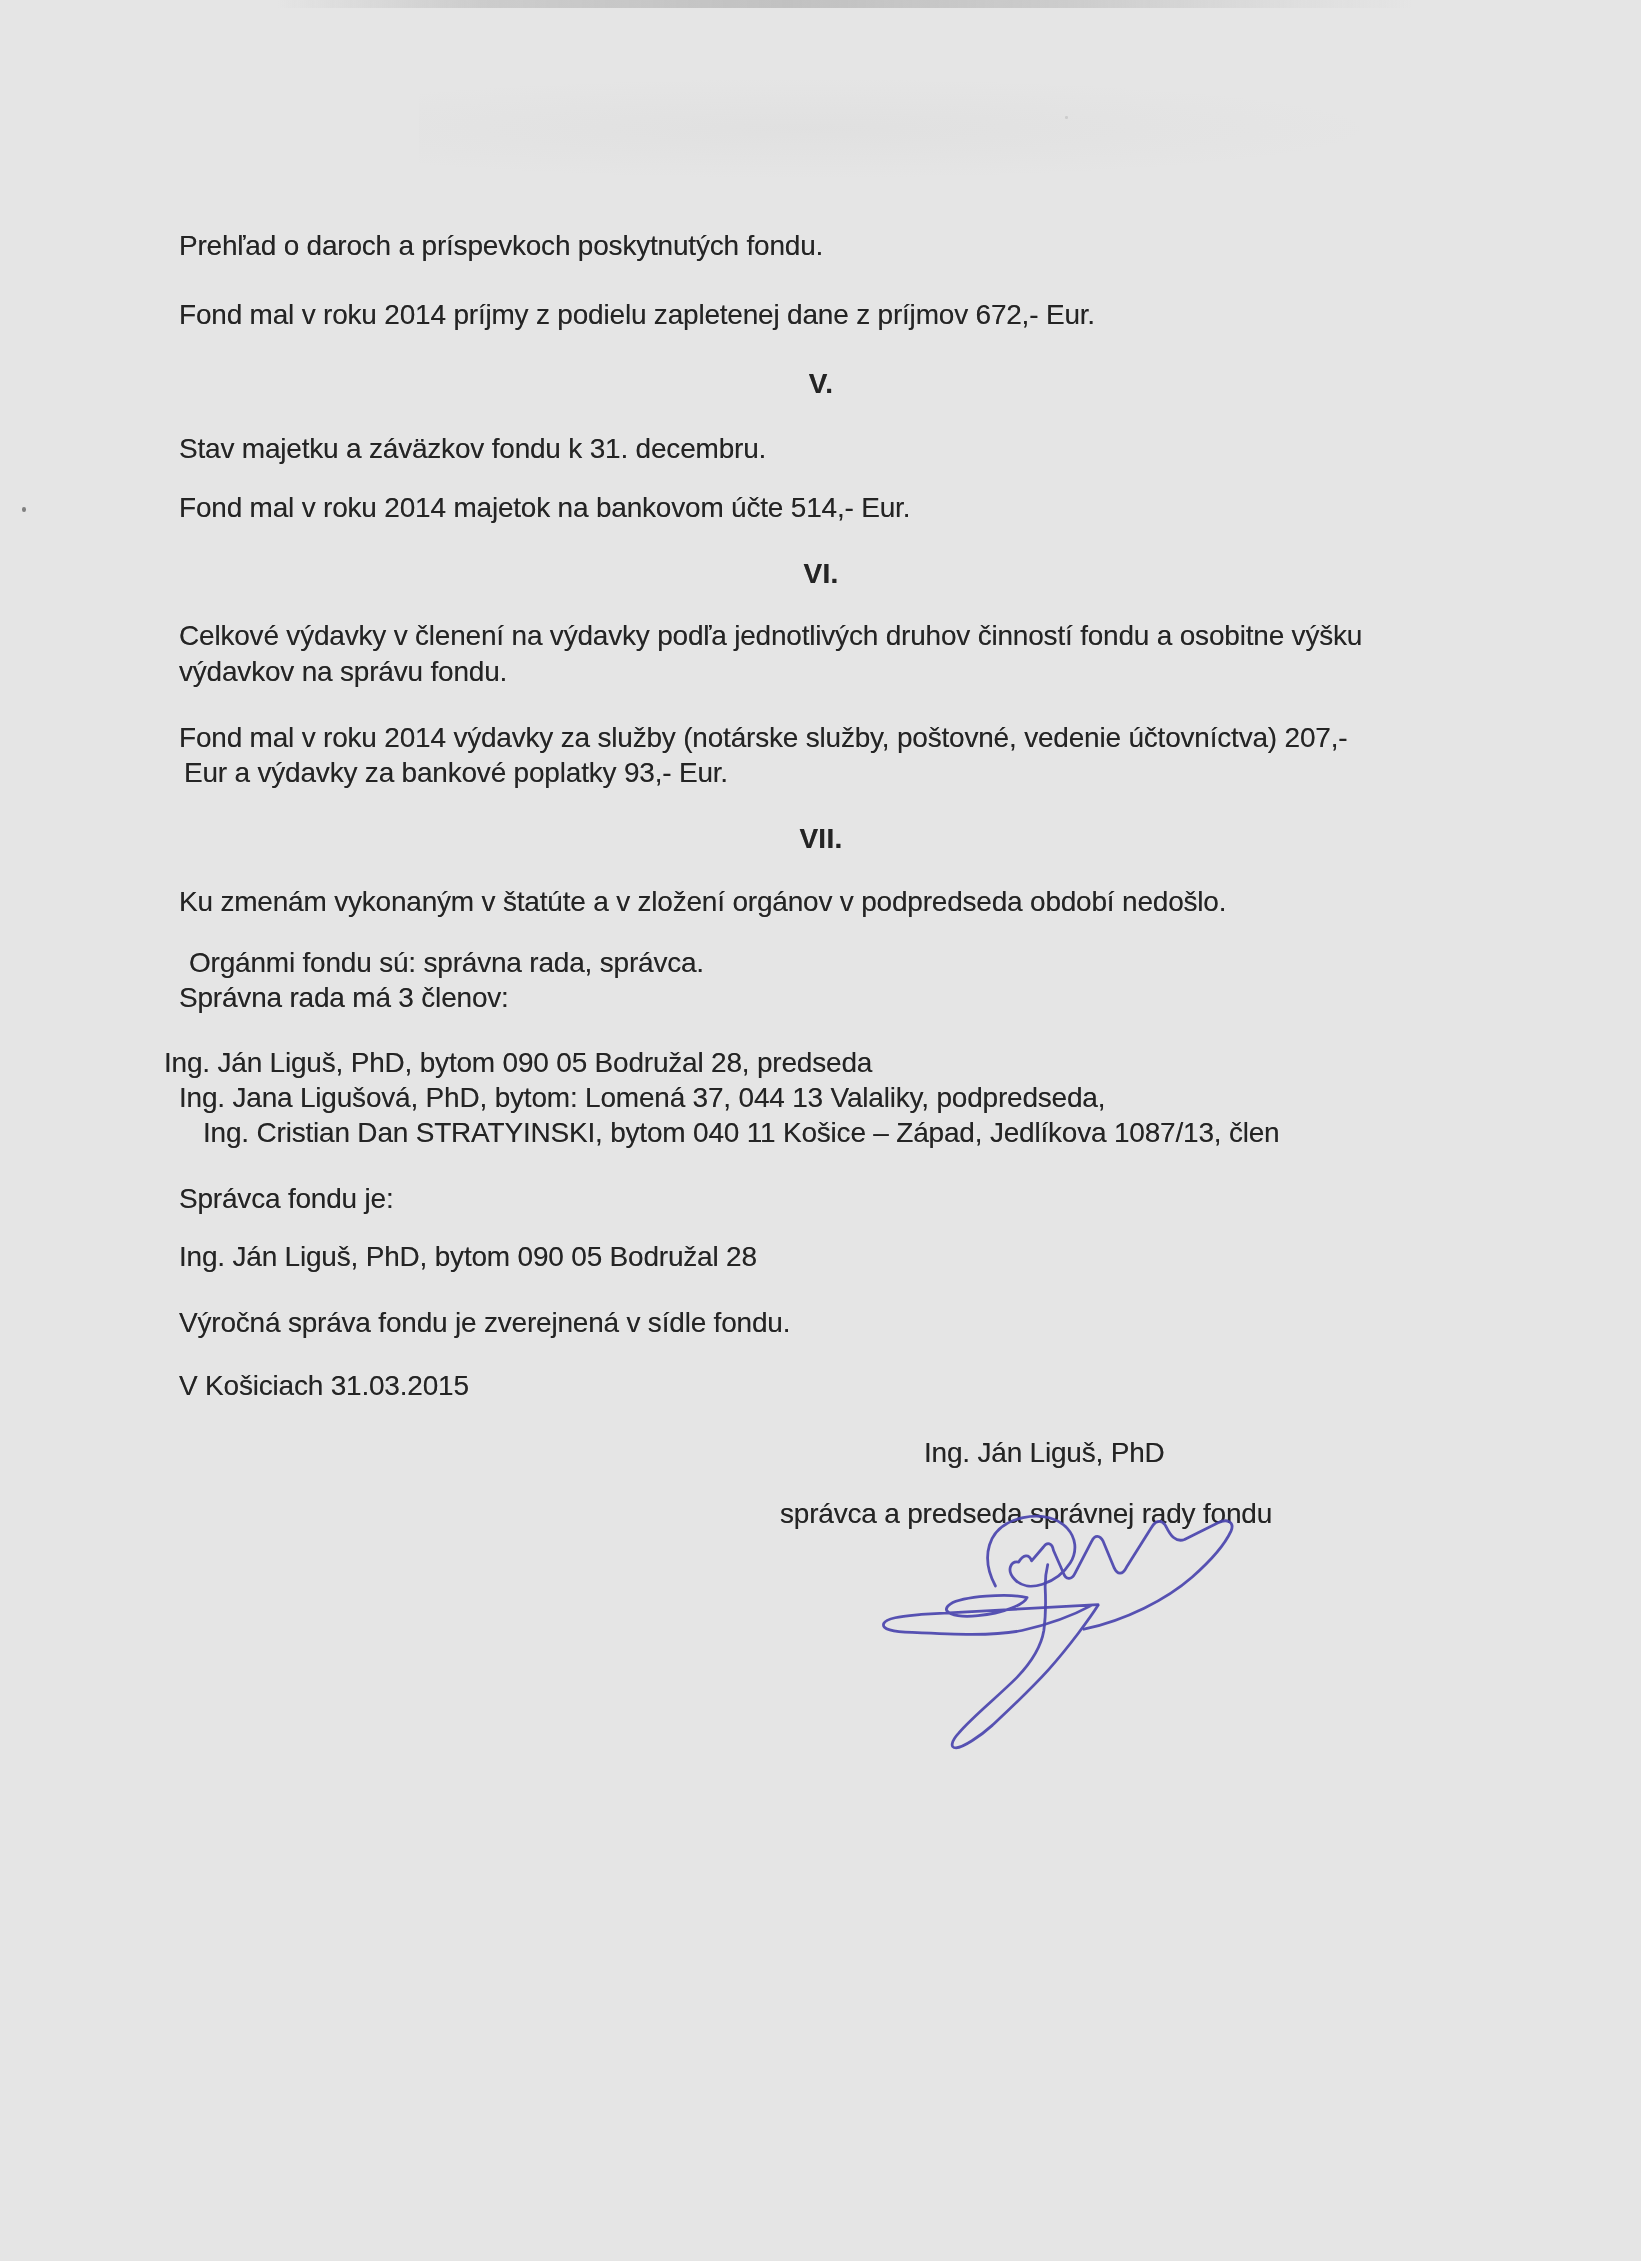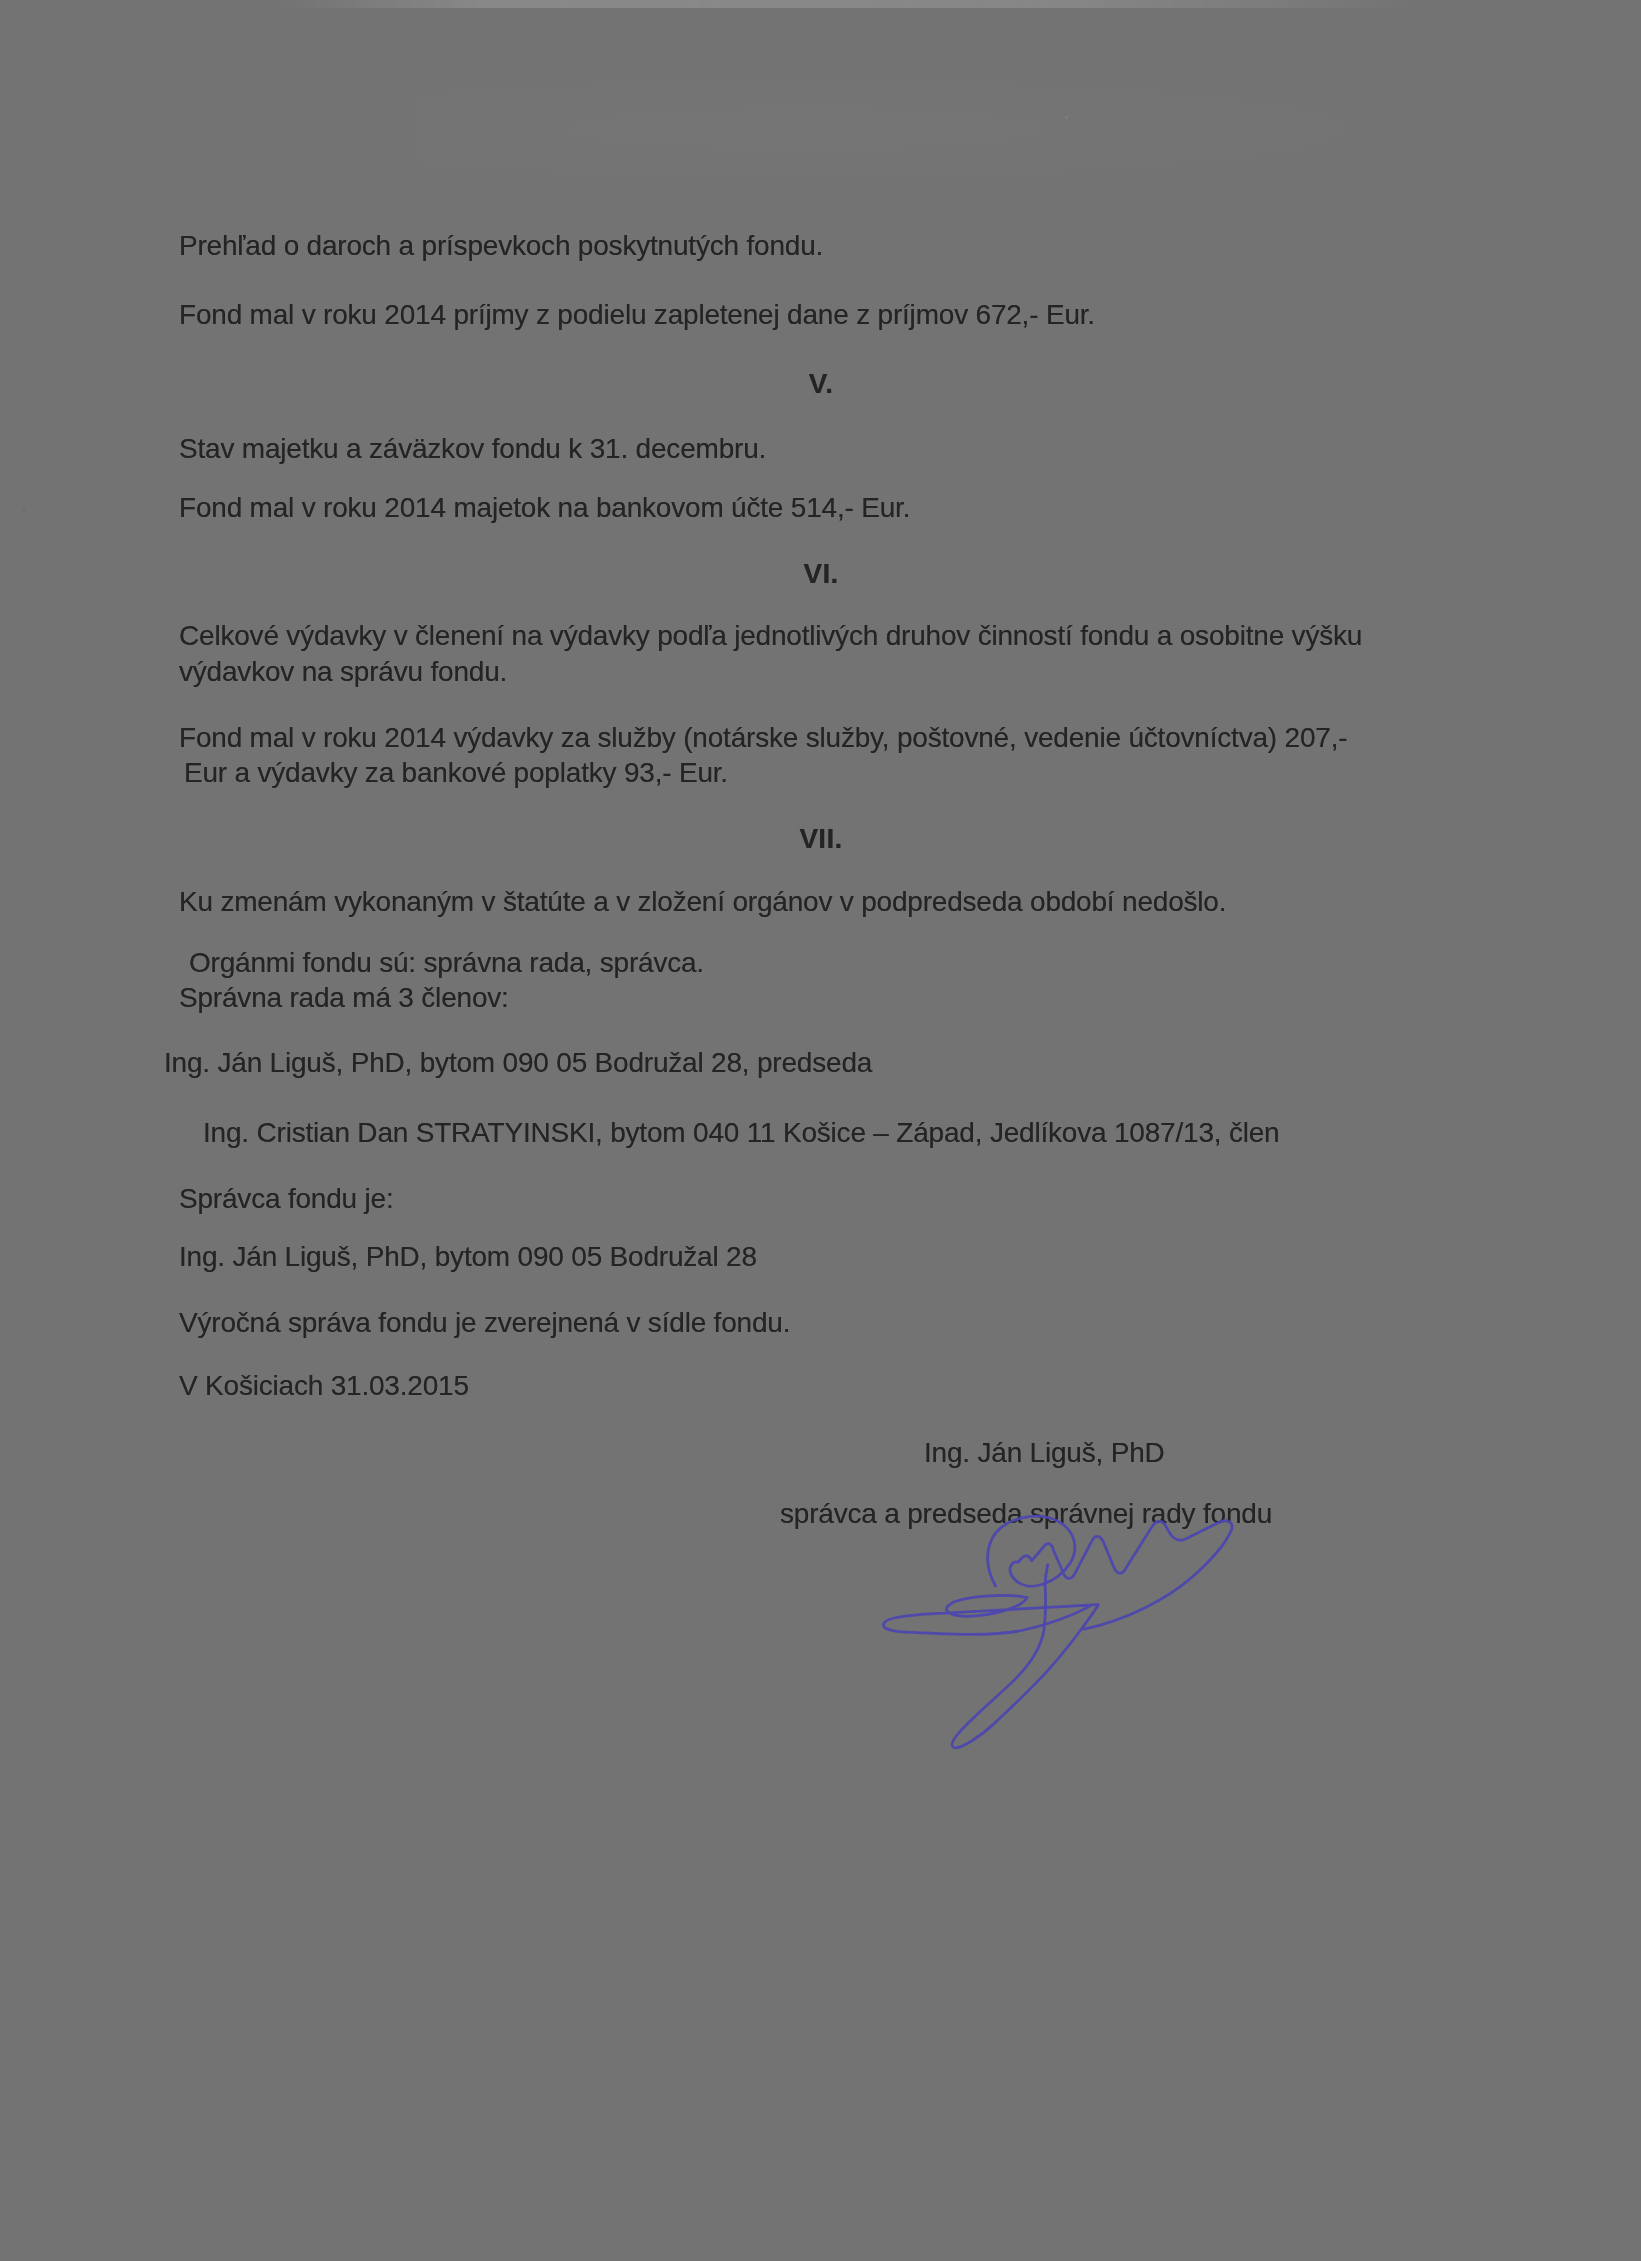--- a/index.html
+++ b/index.html
@@ -4,21 +4,21 @@
 <style>
   html, body {
     margin: 0;
     padding: 0;
     background: #ffffff;
   }
   .page {
     position: relative;
     width: 1642px;
     height: 2261px;
-    background: #737373;
+    background: #e5e5e5;
     overflow: hidden;
     font-family: "Liberation Sans", "DejaVu Sans", sans-serif;
     font-size: 28px;
     letter-spacing: -0.2px;
     line-height: 36px;
     color: #242424;
   }
   .ln {
     position: absolute;
     white-space: pre;
@@ -130,20 +130,21 @@
   <div class="ln" id="l-vi-1">Celkové výdavky v členení na výdavky podľa jednotlivých druhov činností fondu a osobitne výšku</div>
   <div class="ln" id="l-vi-2">výdavkov na správu fondu.</div>
   <div class="ln" id="l-vi-3">Fond mal v roku 2014 výdavky za služby (notárske služby, poštovné, vedenie účtovníctva) 207,-</div>
   <div class="ln" id="l-vi-4">Eur a výdavky za bankové poplatky 93,- Eur.</div>
 
   <div class="ln heading" id="h-sec-vii">VII.</div>
   <div class="ln" id="l-vii-1">Ku zmenám vykonaným v štatúte a v zložení orgánov v podpredseda období nedošlo.</div>
   <div class="ln" id="l-vii-2">Orgánmi fondu sú: správna rada, správca.</div>
   <div class="ln" id="l-vii-3">Správna rada má 3 členov:</div>
   <div class="ln" id="l-vii-4">Ing. Ján Liguš, PhD, bytom 090 05 Bodružal 28, predseda</div>
+  <div class="ln" id="l-vii-5">Ing. Jana Ligušová, PhD, bytom: Lomená 37, 044 13 Valaliky, podpredseda,</div>
   <div class="ln" id="l-vii-6">Ing. Cristian Dan STRATYINSKI, bytom 040 11 Košice – Západ, Jedlíkova 1087/13, člen</div>
   <div class="ln" id="l-vii-7">Správca fondu je:</div>
   <div class="ln" id="l-vii-8">Ing. Ján Liguš, PhD, bytom 090 05 Bodružal 28</div>
   <div class="ln" id="l-vii-9">Výročná správa fondu je zverejnená v sídle fondu.</div>
 
   <div class="ln" id="l-place-date">V Košiciach 31.03.2015</div>
 
   <div class="ln" id="l-signer-name">Ing. Ján Liguš, PhD</div>
   <div class="ln" id="l-signer-role">správca a predseda správnej rady fondu</div>
 

